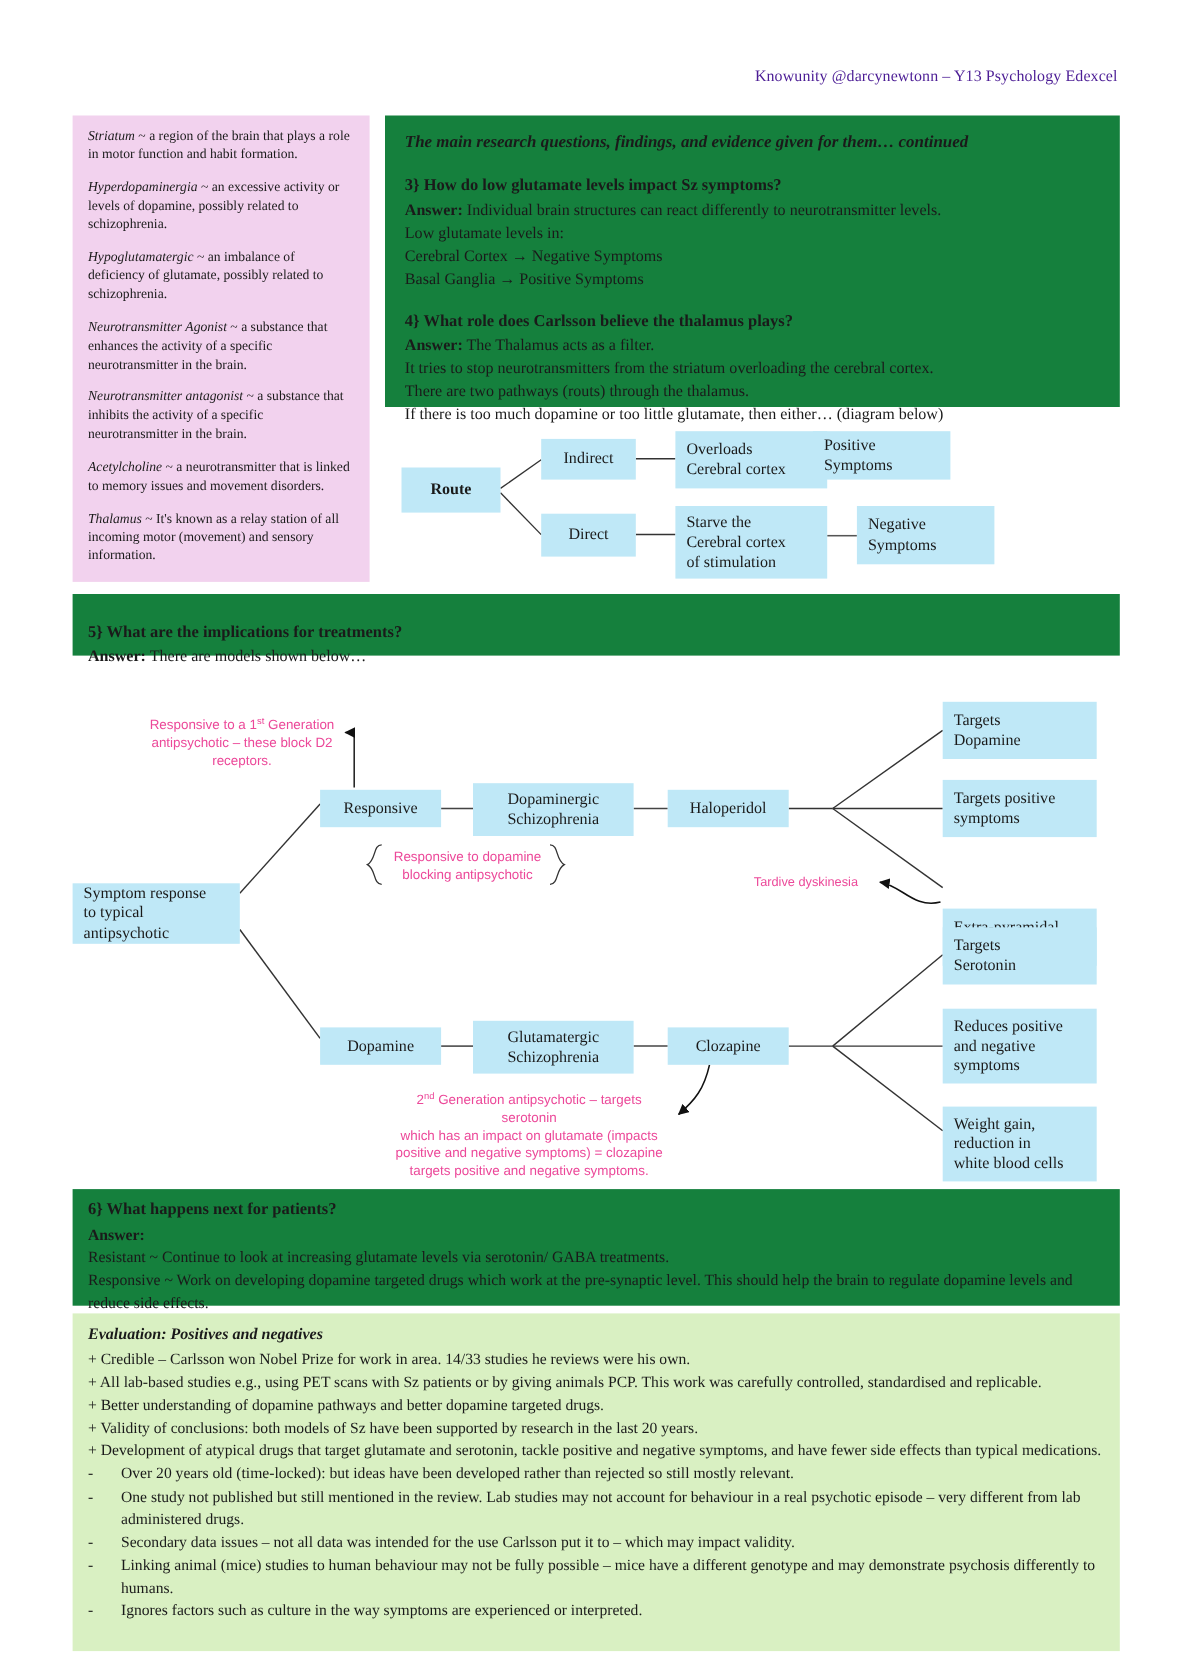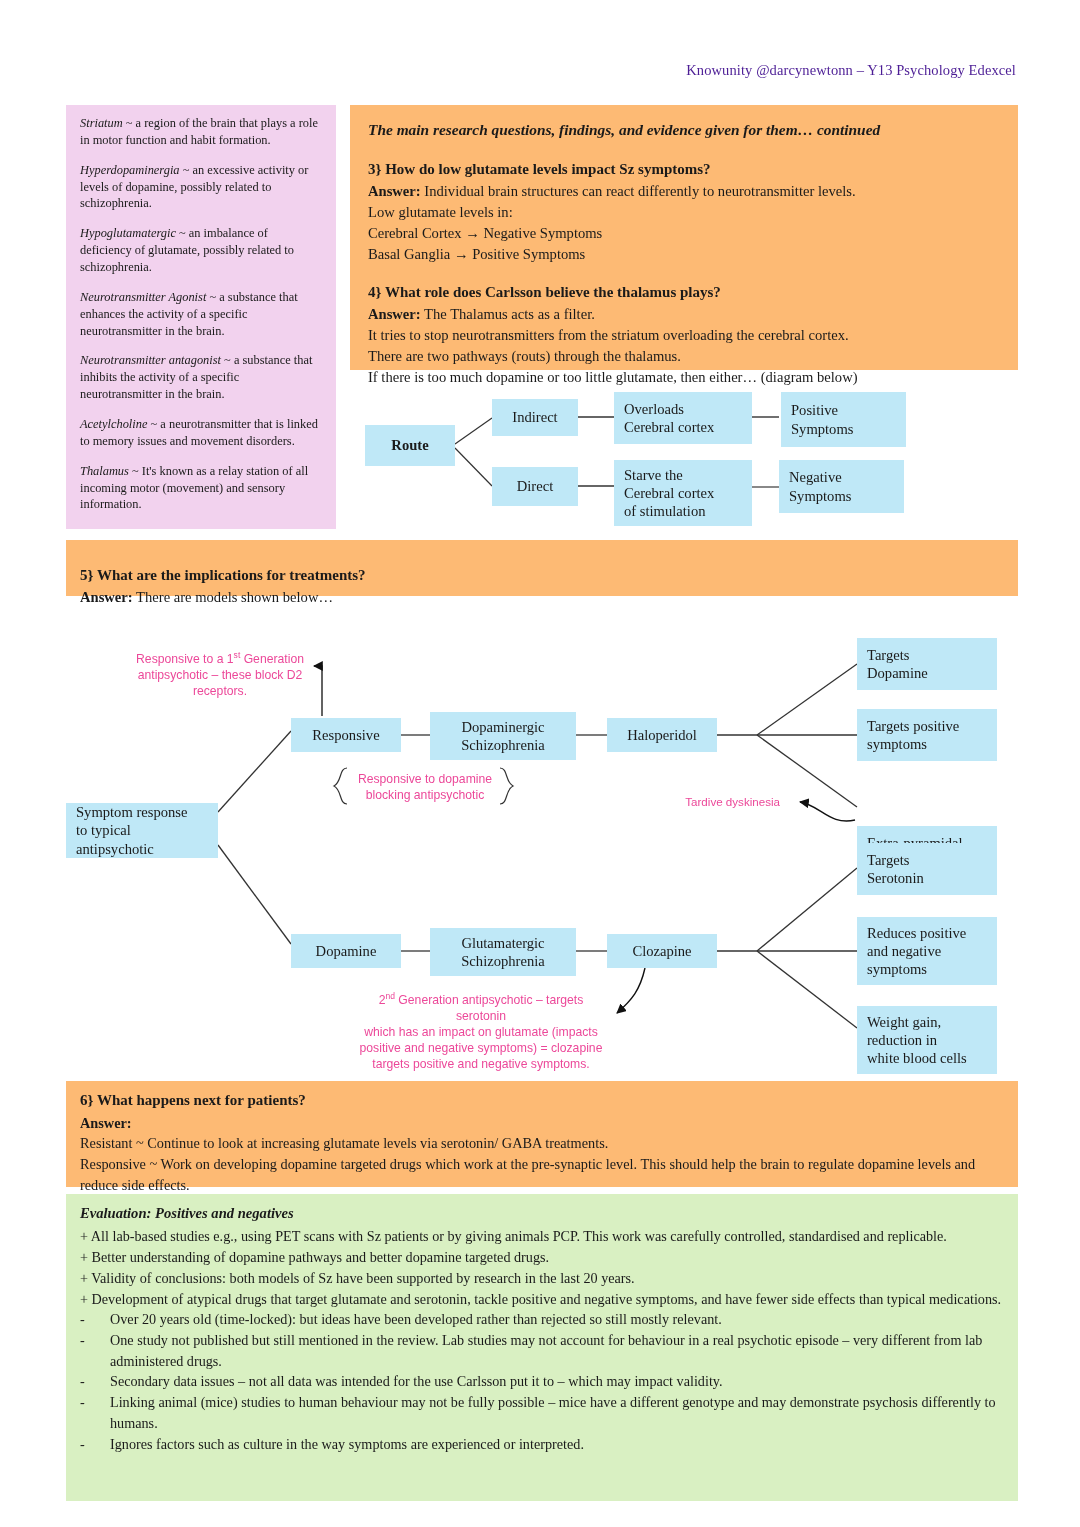--- a/index.html
+++ b/index.html
@@ -28,21 +28,21 @@
     background:#f2d2ee;
     padding:10px 14px 10px 14px;
     box-sizing:border-box;
     font-size:12.4px; line-height:1.36;
   }
   .gl-item{margin:0 0 13px 0;}
   .gl-item:last-child{margin-bottom:0;}
   .gl-term{font-style:italic;}
 
   
-  .peach{background:#fdba74;}
+  .peach{background:#15803d;}
   .panel-q34{
     position:absolute; left:350px; top:105px;
     width:668px; height:265px;
     padding:14px 18px; box-sizing:border-box;
     font-size:14.6px; line-height:1.43;
   }
   .panel-title{font-weight:bold;font-style:italic;font-size:15.4px;margin:0 0 18px 0;}
   .q-head{font-weight:bold;font-size:15px;margin:0 0 1px 0;}
   .q-line{margin:0;}
   .lbl{font-weight:bold;}
@@ -173,21 +173,21 @@
   </div>
 
   <div class="bbox" style="left:614px;top:460px;width:138px;height:66px;">
     <span>
       <span>Starve the</span><br>
       <span>Cerebral cortex</span><br>
       <span>of stimulation</span>
     </span>
   </div>
 
-  <div class="bbox" style="left:781px;top:392px;width:125px;height:55px;">
+  <div class="bbox" style="left:739px;top:392px;width:125px;height:44px;">
     <span>
       <span>Positive</span><br>
       <span>Symptoms</span>
     </span>
   </div>
 
   <div class="bbox" style="left:779px;top:460px;width:125px;height:53px;">
     <span>
       <span>Negative</span><br>
       <span>Symptoms</span>
@@ -344,20 +344,21 @@
 
   <div class="panel-q6 peach">
     <p class="q-head">6} What happens next for patients?</p>
     <p class="q-line lbl">Answer:</p>
     <p class="q-line">Resistant ~ Continue to look at increasing glutamate levels via serotonin/ GABA treatments.</p>
     <p class="q-line">Responsive ~ Work on developing dopamine targeted drugs which work at the pre-synaptic level. This should help the brain to regulate dopamine levels and reduce side effects.</p>
   </div>
 
   <div class="green">
     <p class="ev-title">Evaluation: Positives and negatives</p>
+    <p class="ev-line">+ Credible – Carlsson won Nobel Prize for work in area. 14/33 studies he reviews were his own.</p>
     <p class="ev-line">+ All lab-based studies e.g., using  PET scans with Sz patients or by giving animals PCP.  This work was carefully controlled, standardised and replicable.</p>
     <p class="ev-line">+ Better understanding of dopamine pathways and better dopamine targeted drugs.</p>
     <p class="ev-line">+ Validity of conclusions:  both models of Sz have been supported by research in the last 20 years.</p>
     <p class="ev-line">+ Development of atypical drugs that target glutamate and serotonin, tackle positive and negative symptoms, and have fewer side effects than typical medications.</p>
 
     <div class="neg-row">
       <span class="neg-dash">-</span>
       <span class="neg-txt">Over 20 years old (time-locked): but ideas have been developed rather than rejected so still mostly relevant.</span>
     </div>
     <div class="neg-row">

